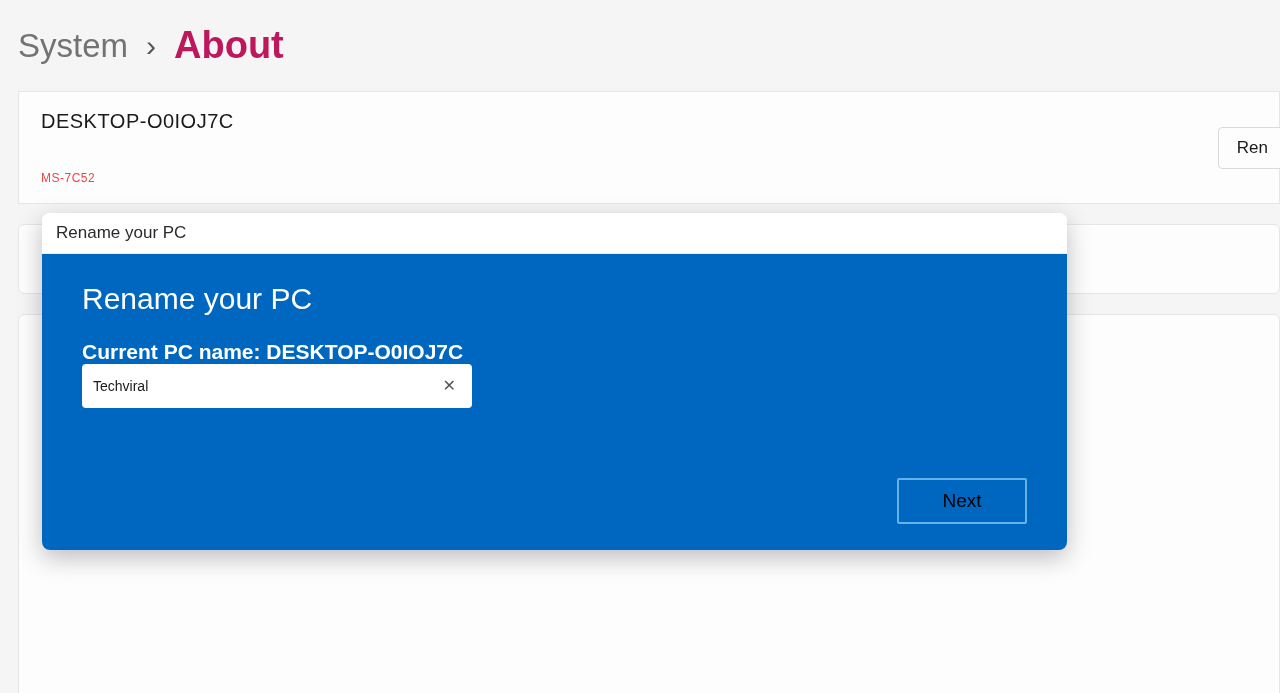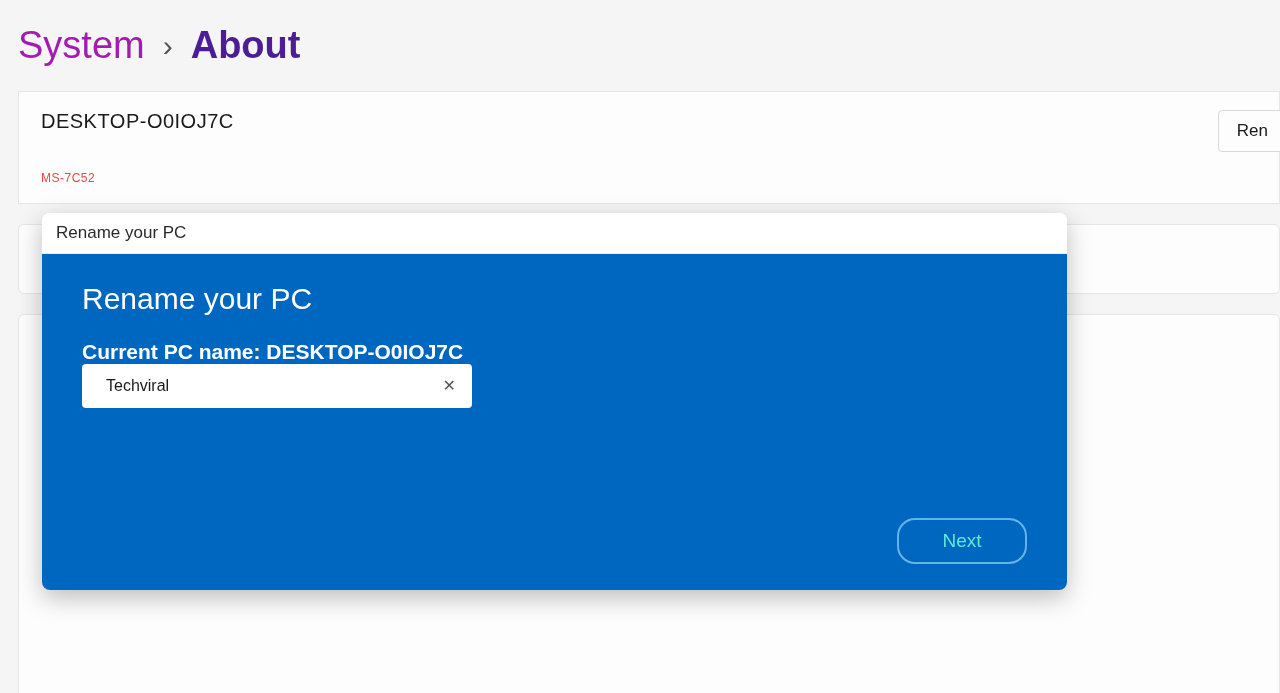--- a/index.html
+++ b/index.html
@@ -15,42 +15,42 @@
       overflow: hidden;
       position: relative;
     }
     .breadcrumb {
       display: flex;
       align-items: center;
       gap: 18px;
       padding: 24px 18px 24px 18px;
     }
     .breadcrumb-parent {
-      font-size: 38px;
+      font-size: 33px;
       font-weight: 400;
-      color: #a21caf;
+      color: #737373;
     }
     .breadcrumb-sep {
       font-size: 30px;
       color: #555;
       font-weight: 300;
     }
     .breadcrumb-current {
       font-size: 38px;
       font-weight: 700;
-      color: #4c1d95;
+      color: #be185d;
     }
     .pc-card {
       margin: 0 0 0 18px;
       background: #fdfdfd;
       border: 1px solid #e6e6e6;
       border-radius: 0;
       padding: 18px 22px;
       display: flex;
-      align-items: flex-start;
+      align-items: center;
       justify-content: space-between;
     }
     .pc-card-left {
       display: flex;
       flex-direction: column;
       gap: 2px;
     }
     .pc-name {
       font-size: 20px;
       color: #1a1a1a;
@@ -126,22 +126,22 @@
     .input-wrap {
       position: relative;
       width: 390px;
       margin-bottom: 70px;
     }
     .pc-input {
       width: 100%;
       height: 44px;
       border: none;
       border-radius: 4px;
-      padding: 0 42px 0 24px;
-      font-size: 16px;
+      padding: 0 42px 0 11px;
+      font-size: 14px;
       color: #1a1a1a;
       background: #ffffff;
       outline: none;
     }
     .clear-icon {
       position: absolute;
       right: 12px;
       top: 50%;
       transform: translateY(-50%);
       font-size: 16px;
@@ -155,25 +155,24 @@
     .dialog-actions {
       display: flex;
       gap: 24px;
       justify-content: flex-end;
     }
     .dlg-btn {
       min-width: 130px;
       height: 46px;
       background: transparent;
       border: 2px solid #66b3ea;
-      border-radius: 18px;
-      color: #5eead4;
+      border-radius: 2px;
+      color: #000000;
       font-size: 19px;
       cursor: pointer;
-      margin-top: 40px;
     }
   </style>
 </head>
 <body>
 
 <div class="breadcrumb">
   <span class="breadcrumb-parent">System</span>
   <span class="breadcrumb-sep">›</span>
   <span class="breadcrumb-current">About</span>
 </div>

